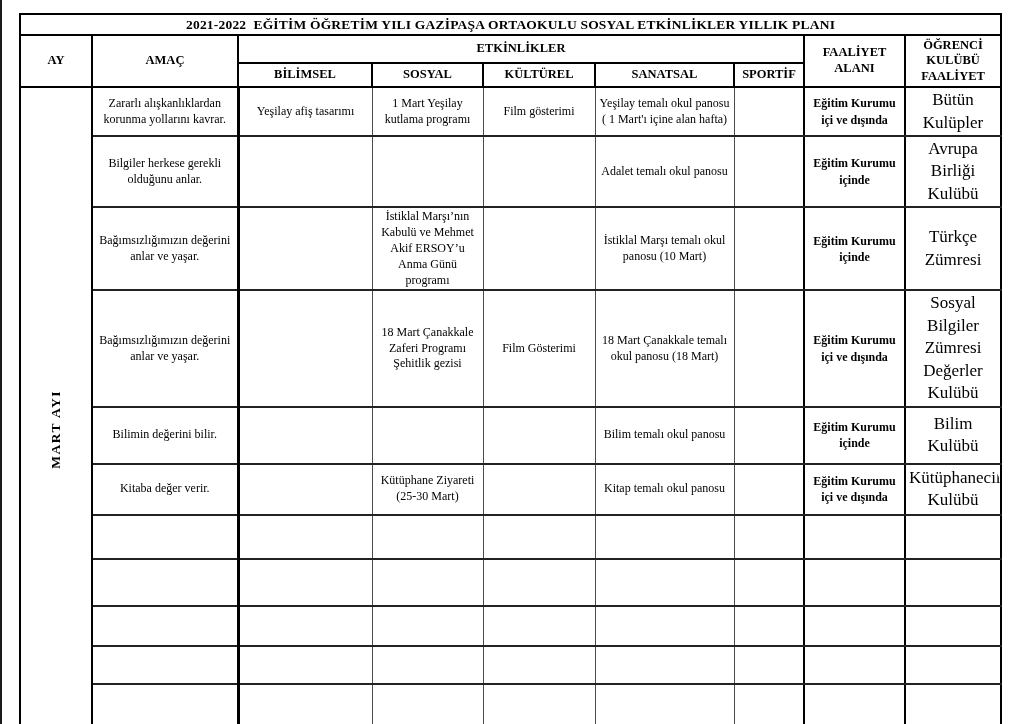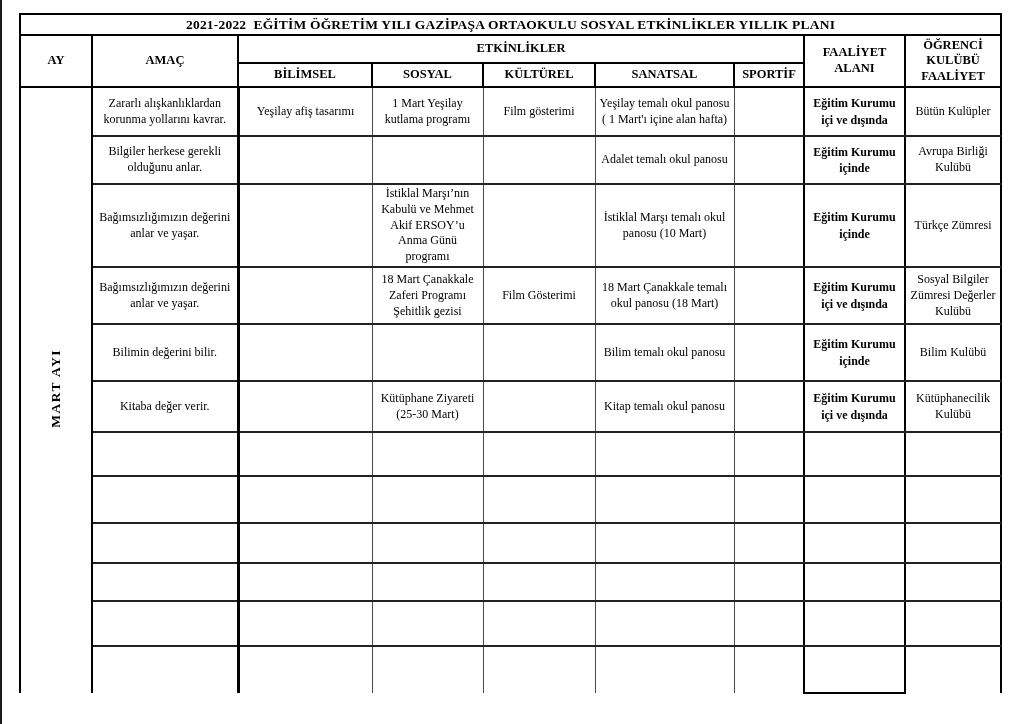--- a/index.html
+++ b/index.html
@@ -84,21 +84,21 @@
     border-right: 3px solid #000;
   }
   tbody td.c-sportif { border-right: 2px solid #000; }
   tbody td.c-faaliyet {
     border-left: 2px solid #000;
     border-right: 2px solid #000;
     font-weight: bold;
     font-size: 12px;
     line-height: 1.35;
   }
-  tbody td.c-ogrenci { font-size: 12px; border-radius: 19px; }
+  tbody td.c-ogrenci { font-size: 17px; border-radius: 19px; }
   tr.last td { border-bottom: none; }
   tr.last td.c-faaliyet { border-bottom: 2px solid #000; }
   .v-label {
     display: inline-block;
     writing-mode: vertical-rl;
     transform: rotate(180deg);
     font-weight: bold;
     font-size: 13.5px;
     letter-spacing: 1.5px;
     white-space: nowrap;

